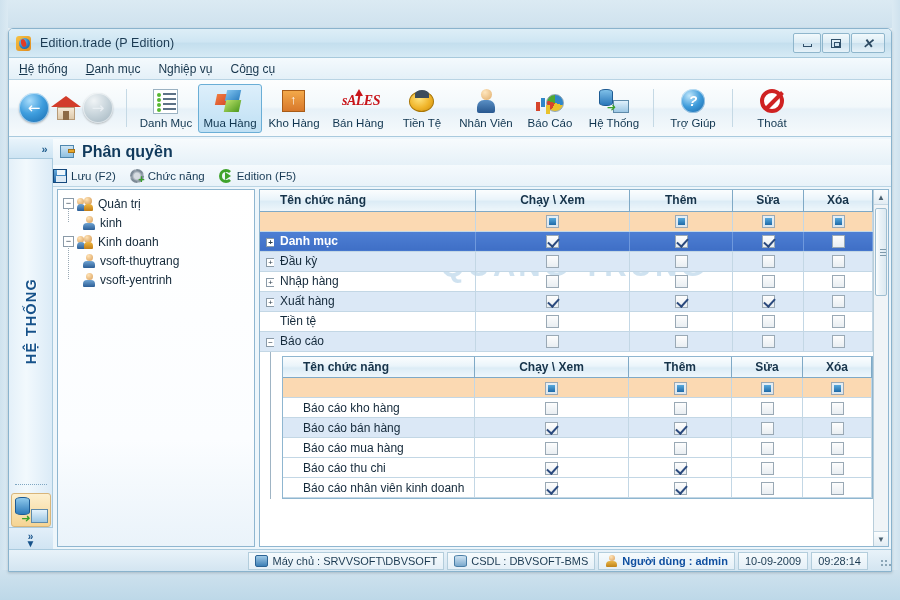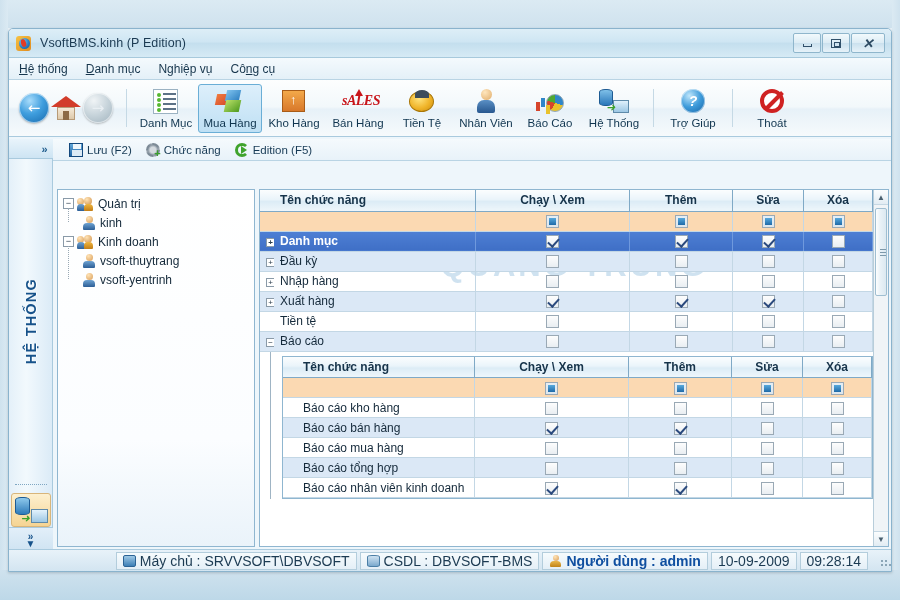--- a/index.html
+++ b/index.html
@@ -197,21 +197,21 @@
     height:26px; display:flex; align-items:center; padding-left:6px;
     background:linear-gradient(180deg,#f7fbfd,#e6f1f8);
   }
   .pagehead .ph-ic { width:17px; height:16px; position:relative; margin-right:6px; }
   .pagehead .ph-ic .sq{ position:absolute; left:1px; top:1px; width:14px; height:13px;
      background:linear-gradient(180deg,#cfe5f4,#8fc0e0); border:1px solid #4f87ae; }
   .pagehead .ph-ic .k { position:absolute; left:9px; top:5px; width:7px; height:4px; background:#e8a72b; border:1px solid #a4721a;}
   .pagetitle { font-size:16px; font-weight:700; color:#113a5c; }
 
   .subbar {
-    height:22px; display:flex; align-items:center; gap:14px; padding-left:16px;
+    height:22px; display:flex; align-items:center; gap:14px; padding-left:0;
     border-bottom:1px solid #b9d4e4;
     background:linear-gradient(180deg,#f5fafd,#e8f2f9);
   }
   .sb-item { display:flex; align-items:center; gap:4px; font-size:11.5px; color:#173a55; }
   .sb-ic { width:14px; height:14px; position:relative; flex:0 0 auto; }
   .ic-save { background:linear-gradient(180deg,#62a8da,#2064a4); border:1px solid #14487c; }
   .ic-save:after{ content:""; position:absolute; left:3px; top:0; width:8px; height:5px; background:#eef6fb;}
   .ic-save:before{ content:""; position:absolute; left:2px; bottom:0; width:10px; height:6px; background:#dceaf5;}
   .ic-gear { border-radius:50%; background:radial-gradient(circle,#d5dbe0 40%,#8e9aa5 70%);
      border:2px dashed #7c8a96; }
@@ -303,21 +303,21 @@
 
   
   .statusbar {
     position:absolute; left:0; bottom:0; width:884px; height:22px;
     background:linear-gradient(180deg,#e8f2f9,#d3e5f1);
     border-top:1px solid #a9cade;
     display:flex; align-items:center; justify-content:flex-end; padding-right:4px; gap:0;
   }
   .sfield { height:17px; display:flex; align-items:center; gap:4px; padding:8px 6px;
      border:1px solid #b3cddc; background:linear-gradient(180deg,#f6fbfd,#e4eff7);
-     font-size:14px; color:#1b3a52; margin-left:3px; white-space:nowrap; }
+     font-size:11px; color:#1b3a52; margin-left:3px; white-space:nowrap; }
   .sfield.bold { font-weight:700; color:#0f4fa0; }
   .sico { width:13px; height:12px; position:relative; flex:0 0 auto; }
   .sico.srv { background:linear-gradient(180deg,#9fc9e6,#3d7fb6); border:1px solid #2b6395; border-radius:2px; }
   .sico.db  { background:linear-gradient(180deg,#cfe3f2,#7ba9cd); border:1px solid #4a7ea6; border-radius:5px/2px; }
   .sico.usr:before{ content:""; position:absolute; left:4px; top:0; width:6px;height:6px;border-radius:50%;
      background:radial-gradient(circle at 35% 30%,#ffe3b6,#d99d58);}
   .sico.usr:after { content:""; position:absolute; left:1px; top:6px; width:11px;height:6px;border-radius:4px 4px 1px 1px;
      background:linear-gradient(180deg,#e9b64b,#c08318);}
   .grip { width:16px; height:14px; margin-left:5px; position:relative; }
   .grip:after{ content:""; position:absolute; right:2px; bottom:2px; width:2px;height:2px; background:#8aa5b6;
@@ -333,21 +333,21 @@
   <div class="desk-bot"></div>
 
   <div class="win">
 
     <div class="titlebar">
       <span class="title-ico">
         <i class="b1"></i>
           <i class="b2"></i>
           <i class="b3"></i>
       </span>
-      <span class="title-text">VsoftBMS.kinh (P Edition)</span>
+      <span class="title-text">Edition.trade (P Edition)</span>
       <span class="winbtns">
         <span class="wb">
             <i class="min"></i>
           </span>
         <span class="wb">
             <i class="max"></i>
           </span>
         <span class="wb close">
             <i class="x">✕</i>
           </span>
@@ -468,20 +468,27 @@
             <i class="gr2">➜</i>
         </div>
         <div class="vbar-bot">
           <span>»</span>
           <span>▼</span>
         </div>
       </div>
 
       <div class="content">
 
+        <div class="pagehead">
+          <span class="ph-ic">
+              <i class="sq"></i>
+              <i class="k"></i>
+            </span>
+          <span class="pagetitle">Phân quyền</span>
+        </div>
 
         <div class="subbar">
           <span class="sb-item">
             <span class="sb-ic ic-save"></span>
             <span>Lưu (F2)</span>
           </span>
           <span class="sb-item">
             <span class="sb-ic ic-gear"></span>
             <span>Chức năng</span>
           </span>
@@ -675,25 +682,25 @@
                         <td><span class="cb"></span></td>
                       </tr>
                       <tr>
                         <td class="expcell" style="border-right:none"></td>
                         <td class="name">Báo cáo mua hàng</td>
                         <td><span class="cb"></span></td>
                         <td><span class="cb"></span></td>
                         <td><span class="cb"></span></td>
                         <td><span class="cb"></span></td>
                       </tr>
-                      <tr class="alt">
+                      <tr>
                         <td class="expcell" style="border-right:none"></td>
-                        <td class="name">Báo cáo tổng hợp</td>
-                        <td><span class="cb"></span></td>
-                        <td><span class="cb"></span></td>
+                        <td class="name">Báo cáo thu chi</td>
+                        <td><span class="cb on"></span></td>
+                        <td><span class="cb on"></span></td>
                         <td><span class="cb"></span></td>
                         <td><span class="cb"></span></td>
                       </tr>
                       <tr>
                         <td class="expcell" style="border-right:none"></td>
                         <td class="name">Báo cáo nhân viên kinh doanh</td>
                         <td><span class="cb on"></span></td>
                         <td><span class="cb on"></span></td>
                         <td><span class="cb"></span></td>
                         <td><span class="cb"></span></td>

